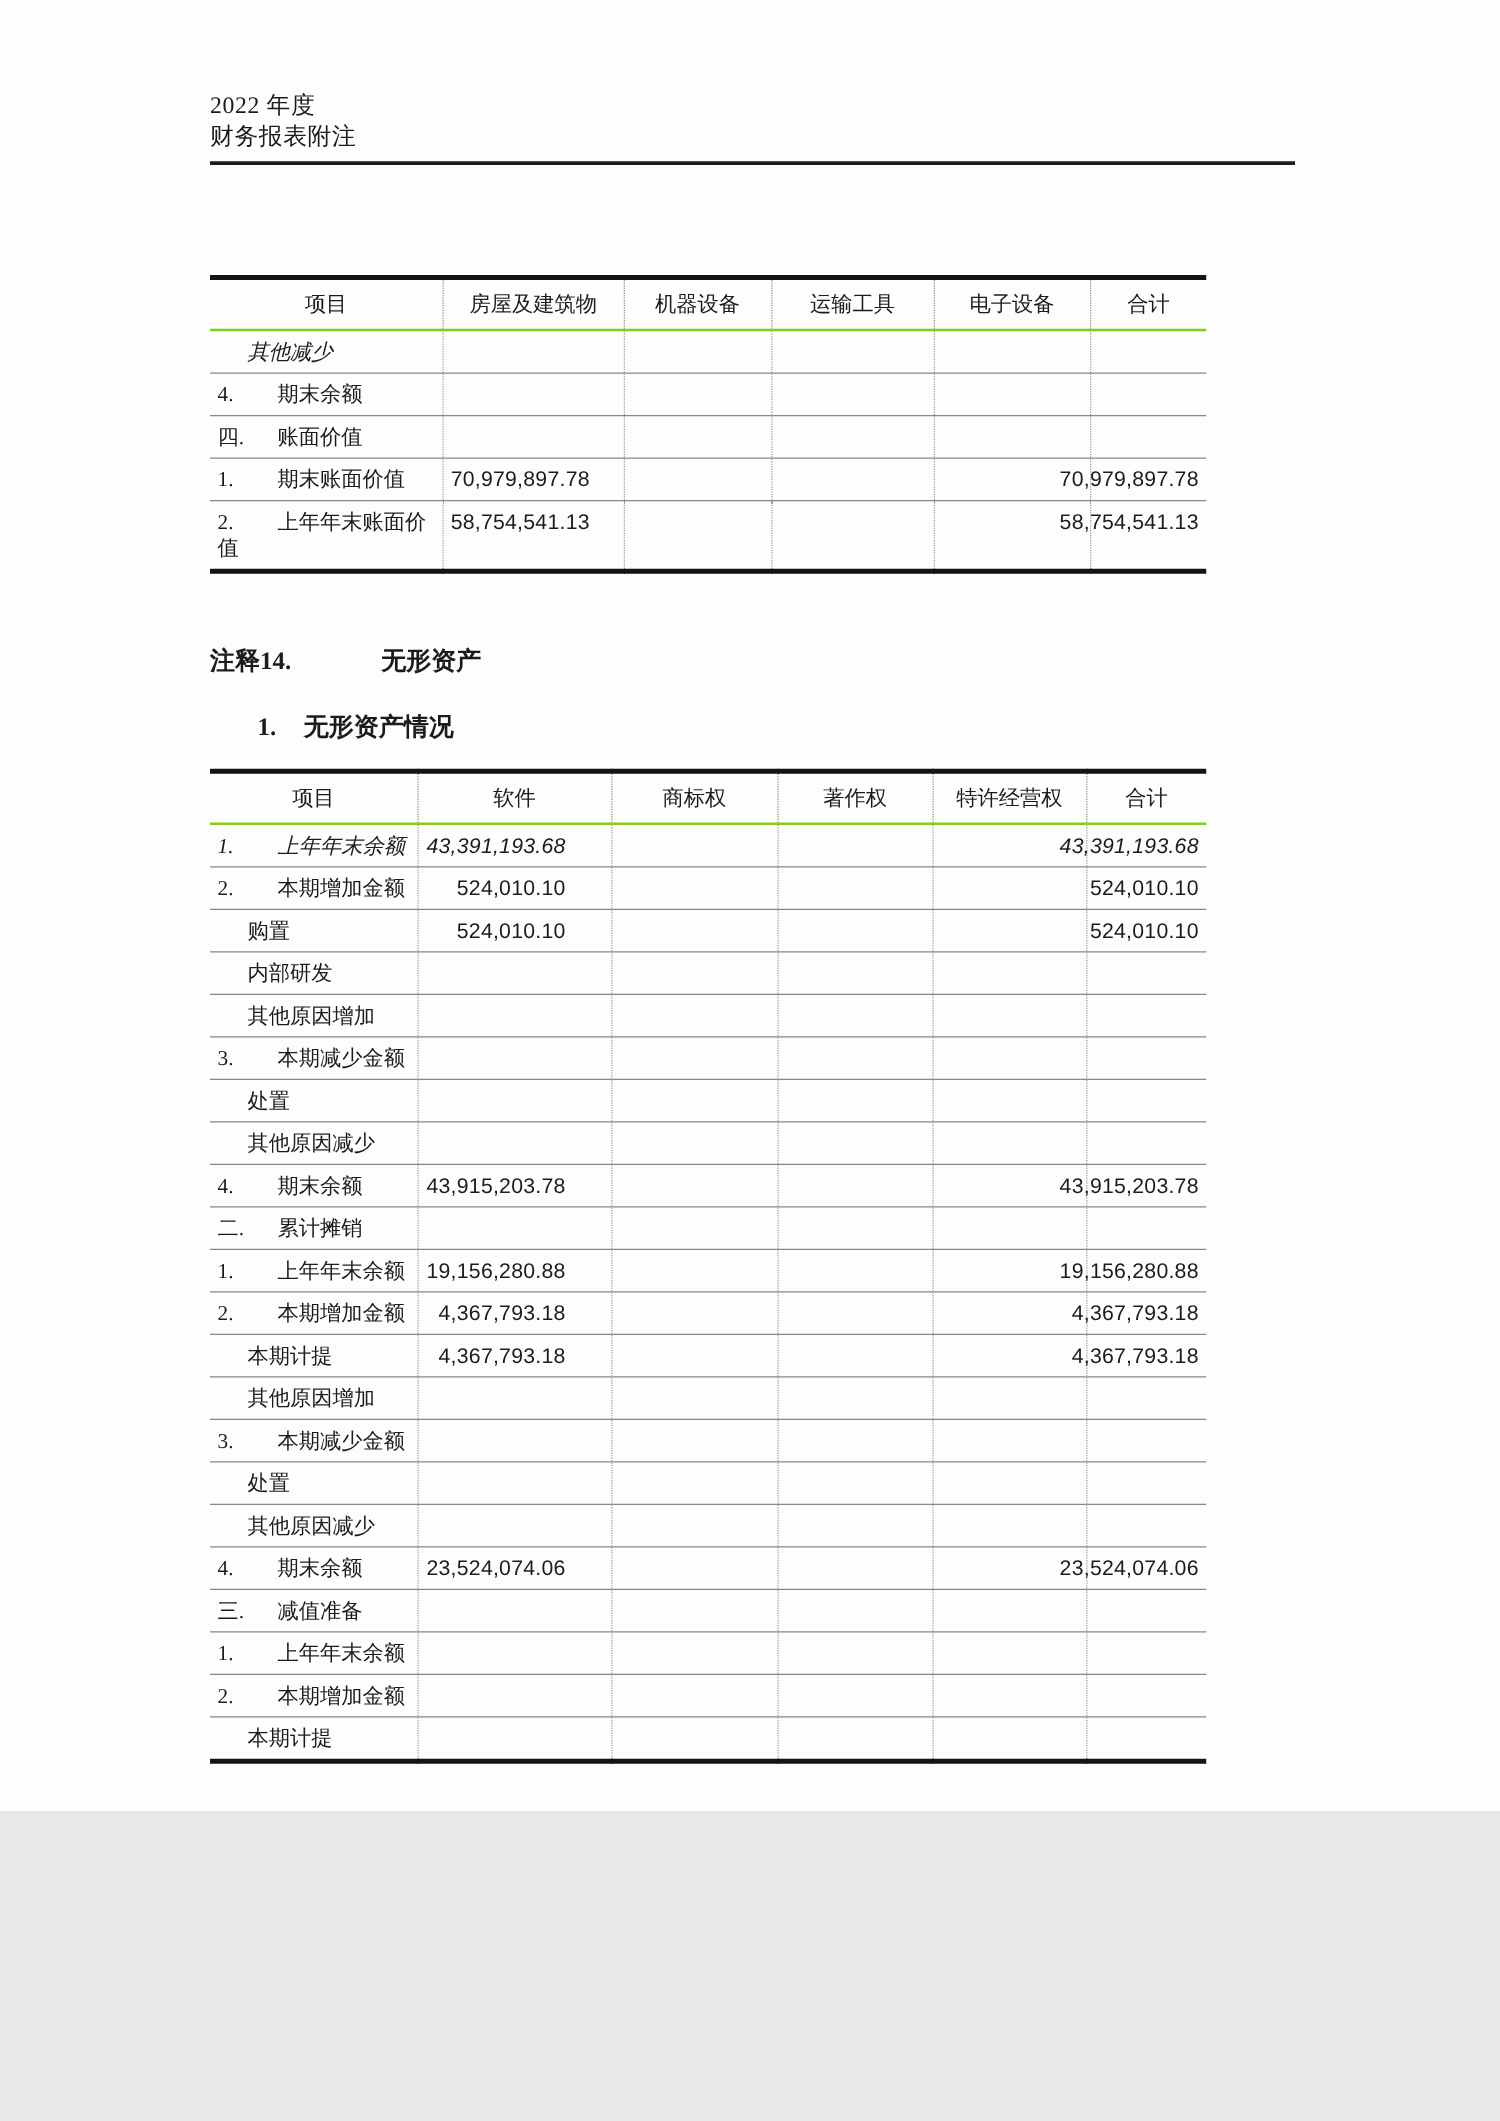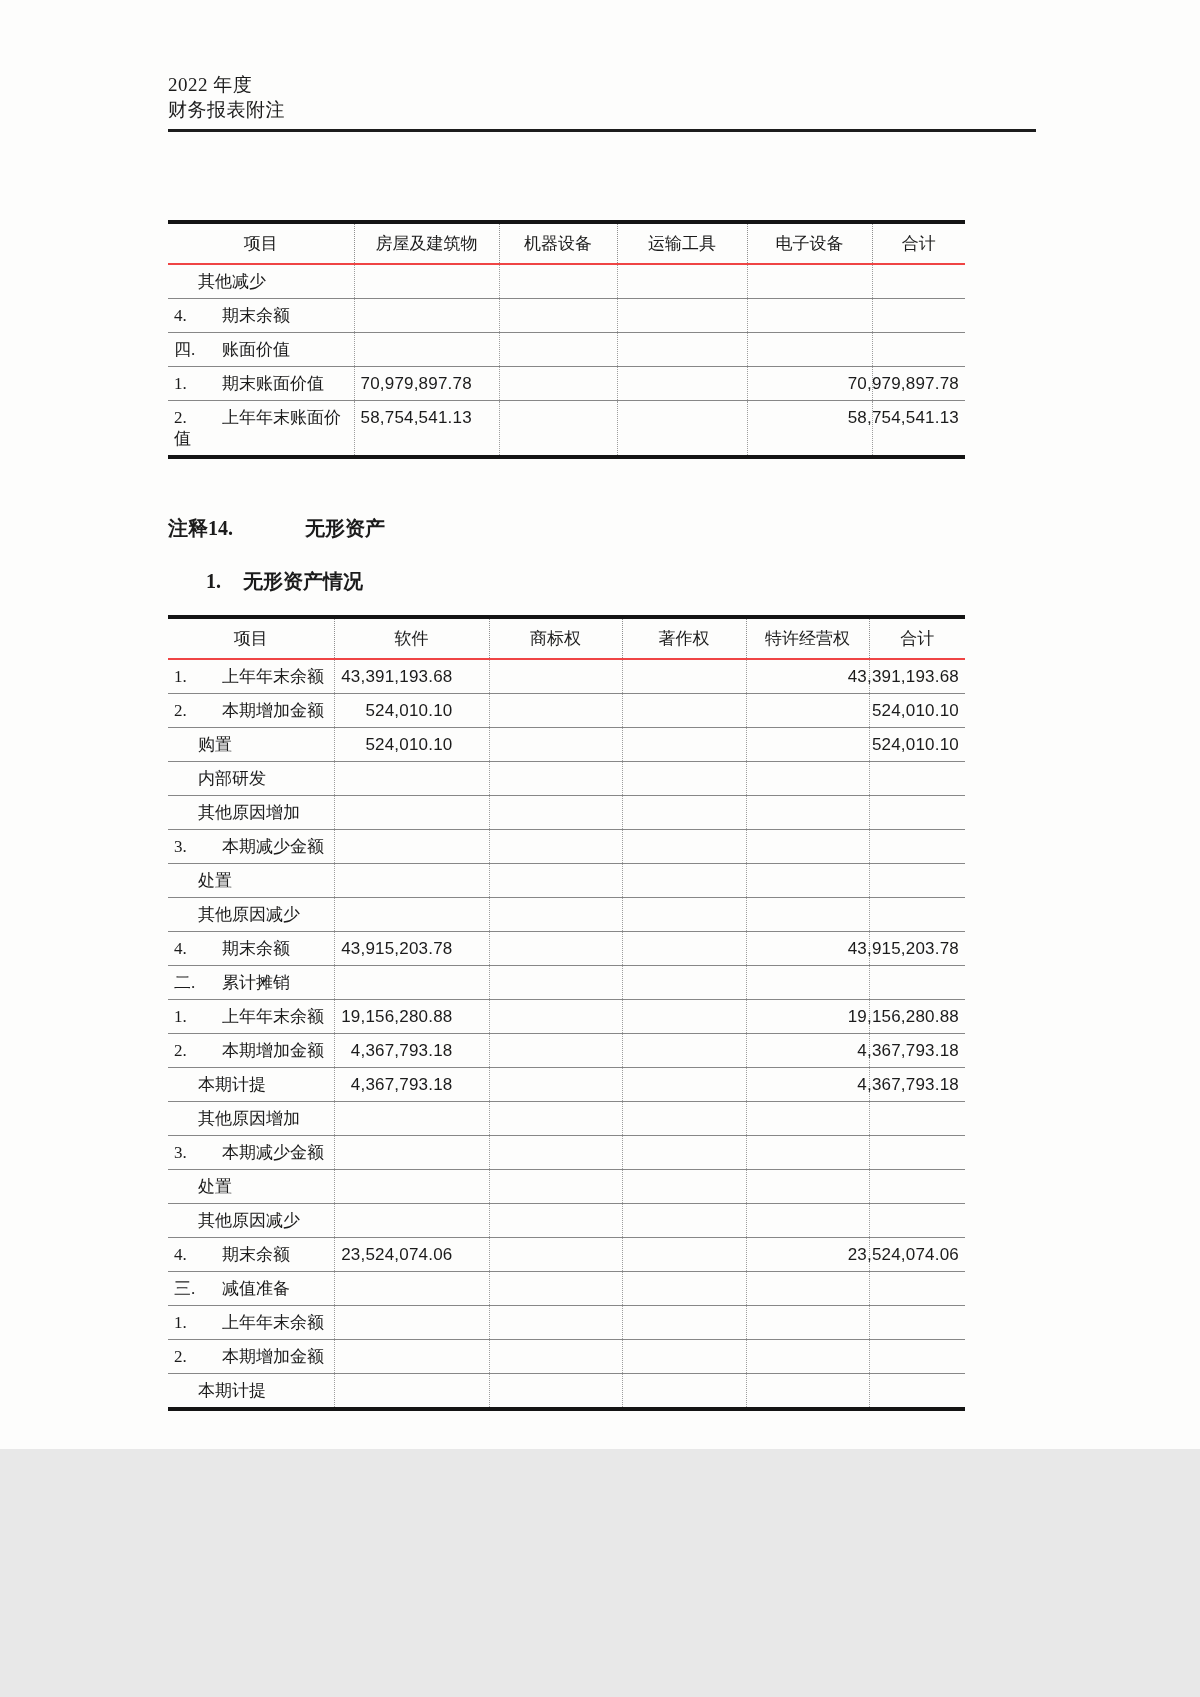--- a/index.html
+++ b/index.html
@@ -13,31 +13,31 @@
   .rule { height:0; border-bottom:3px solid #1d1d1d; margin-top:7px; }
 
   table.fin {
     width:797px; border-collapse:collapse; table-layout:fixed;
     border-top:4px solid #141414; border-bottom:4px solid #141414;
   }
   table.t1 { margin-top:88px; }
   table.t2 { margin-top:20px; }
   .fin th {
     font-weight:normal; font-size:17px; text-align:center;
-    padding:8px 4px; border-bottom:2px solid #ef4444;
+    padding:8px 4px; border-bottom:2px solid #84cc16;
     border-right:1px dotted #8f8f8f; white-space:nowrap; overflow:hidden;
   }
   .fin th:last-child { border-right:none; }
   .fin td {
     font-size:17px; padding:6px 6px; border-top:1px solid #878787;
     border-right:1px dotted #9d9d9d; vertical-align:top; line-height:21px;
     height:21px; overflow:visible;
   }
   .fin tr > td:last-child { border-right:none; }
-  .fin tbody tr:first-child td { border-top:none; }
+  .fin tbody tr:first-child td { border-top:none;font-style:italic; }
   .c-label { padding-left:8px; }
   .c-label.noprefix { padding-left:30px; }
   .pfx { display:inline-block; width:48px; }
   .c-val {
     text-align:right; vertical-align:middle;
     font-family:"Liberation Sans","DejaVu Sans",sans-serif;
     font-size:15px; letter-spacing:0.2px; white-space:nowrap;
   }
   .t1 td.c-val:nth-child(2) { padding-right:48px; }
   .t2 td.c-val:nth-child(2) { padding-right:36px; }

